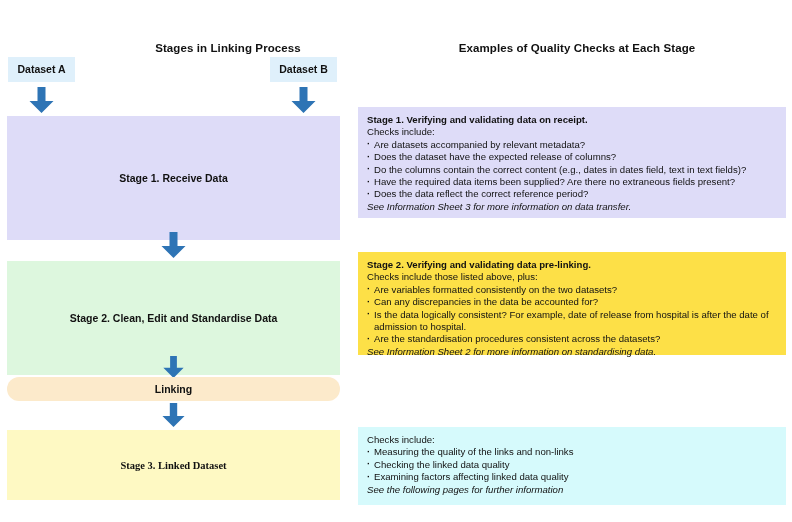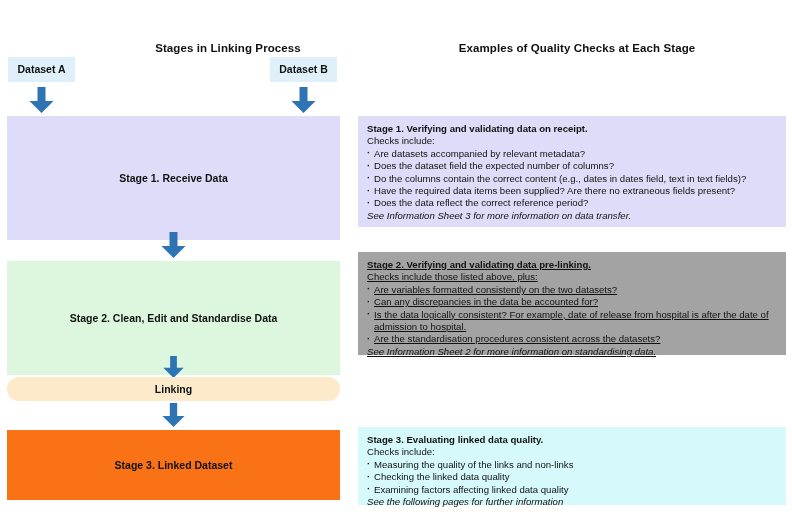--- a/index.html
+++ b/index.html
@@ -49,32 +49,32 @@
     align-items: center;
     justify-content: center;
     text-align: center;
     font-size: 10.5px;
     font-weight: bold;
     color: #111111;
   }
   .stage-box.purple { background: #dedcf8; }
   .stage-box.green  { background: #ddf7de; }
   .stage-box.orange { background: #fceacb; border-radius: 12px; }
-  .stage-box.cyan   { background: #f97316; }
+  .stage-box.cyan   { background: #fef9c3; font-family: Liberation Serif, serif; }
 
   
   .detail-panel {
     padding: 7px 9px 6px 9px;
     box-sizing: border-box;
     font-size: 9.6px;
     line-height: 12.4px;
     color: #111111;
   }
   .detail-panel.purple { background: #dedcf8; }
-  .detail-panel.green  { background: #a3a3a3; text-decoration: underline; }
+  .detail-panel.green  { background: #fde047; }
   .detail-panel.cyan   { background: #d6fafc; }
   .detail-title {
     font-weight: bold;
     margin: 0 0 0 0;
   }
   .detail-sub { margin: 0; }
   .detail-list {
     list-style: none;
     margin: 0;
     padding: 0;
@@ -151,47 +151,46 @@
   <div class="abs" style="left:161px; top:403px;">
     <svg class="arrow-down" width="25" height="24" viewBox="0 0 25 26" aria-hidden="true">
       <polygon points="8.5,0 16.5,0 16.5,14 24.5,14 12.5,26 0.5,14 8.5,14" fill="#2e74b5"></polygon>
     </svg>
   </div>
 
   <div class="abs stage-box cyan" style="left:7px; top:430px; width:333px; height:70px;">
     <span>Stage 3. Linked Dataset</span>
   </div>
 
-  <div class="abs detail-panel purple" style="left:358px; top:116px; width:428px; height:111px;">
+  <div class="abs detail-panel purple" style="left:358px; top:107px; width:428px; height:111px;">
     <div class="detail-title">Stage 1. Verifying and validating data on receipt.</div>
     <div class="detail-sub">Checks include:</div>
     <ul class="detail-list">
       <li>Are datasets accompanied by relevant metadata?</li>
-      <li>Does the dataset field the expected number of columns?</li>
+      <li>Does the dataset have the expected release of columns?</li>
       <li>Do the columns contain the correct content (e.g., dates in dates field, text in text fields)?</li>
       <li>Have the required data items been supplied? Are there no extraneous fields present?</li>
       <li>Does the data reflect the correct reference period?</li>
     </ul>
     <div class="detail-note">See Information Sheet 3 for more information on data transfer.</div>
   </div>
 
   <div class="abs detail-panel green" style="left:358px; top:252px; width:428px; height:103px;">
     <div class="detail-title">Stage 2. Verifying and validating data pre-linking.</div>
     <div class="detail-sub">Checks include those listed above, plus:</div>
     <ul class="detail-list">
       <li>Are variables formatted consistently on the two datasets?</li>
       <li>Can any discrepancies in the data be accounted for?</li>
       <li>Is the data logically consistent? For example, date of release from hospital is after the date of admission to hospital.</li>
       <li>Are the standardisation procedures consistent across the datasets?</li>
     </ul>
     <div class="detail-note">See Information Sheet 2 for more information on standardising data.</div>
   </div>
 
   <div class="abs detail-panel cyan" style="left:358px; top:427px; width:428px; height:78px;">
-    <div class="detail-title">Stage 3. Evaluating linked data quality.</div>
     <div class="detail-sub">Checks include:</div>
     <ul class="detail-list">
       <li>Measuring the quality of the links and non-links</li>
       <li>Checking the linked data quality</li>
       <li>Examining factors affecting linked data quality</li>
     </ul>
     <div class="detail-note">See the following pages for further information</div>
   </div>
 
 </div>

